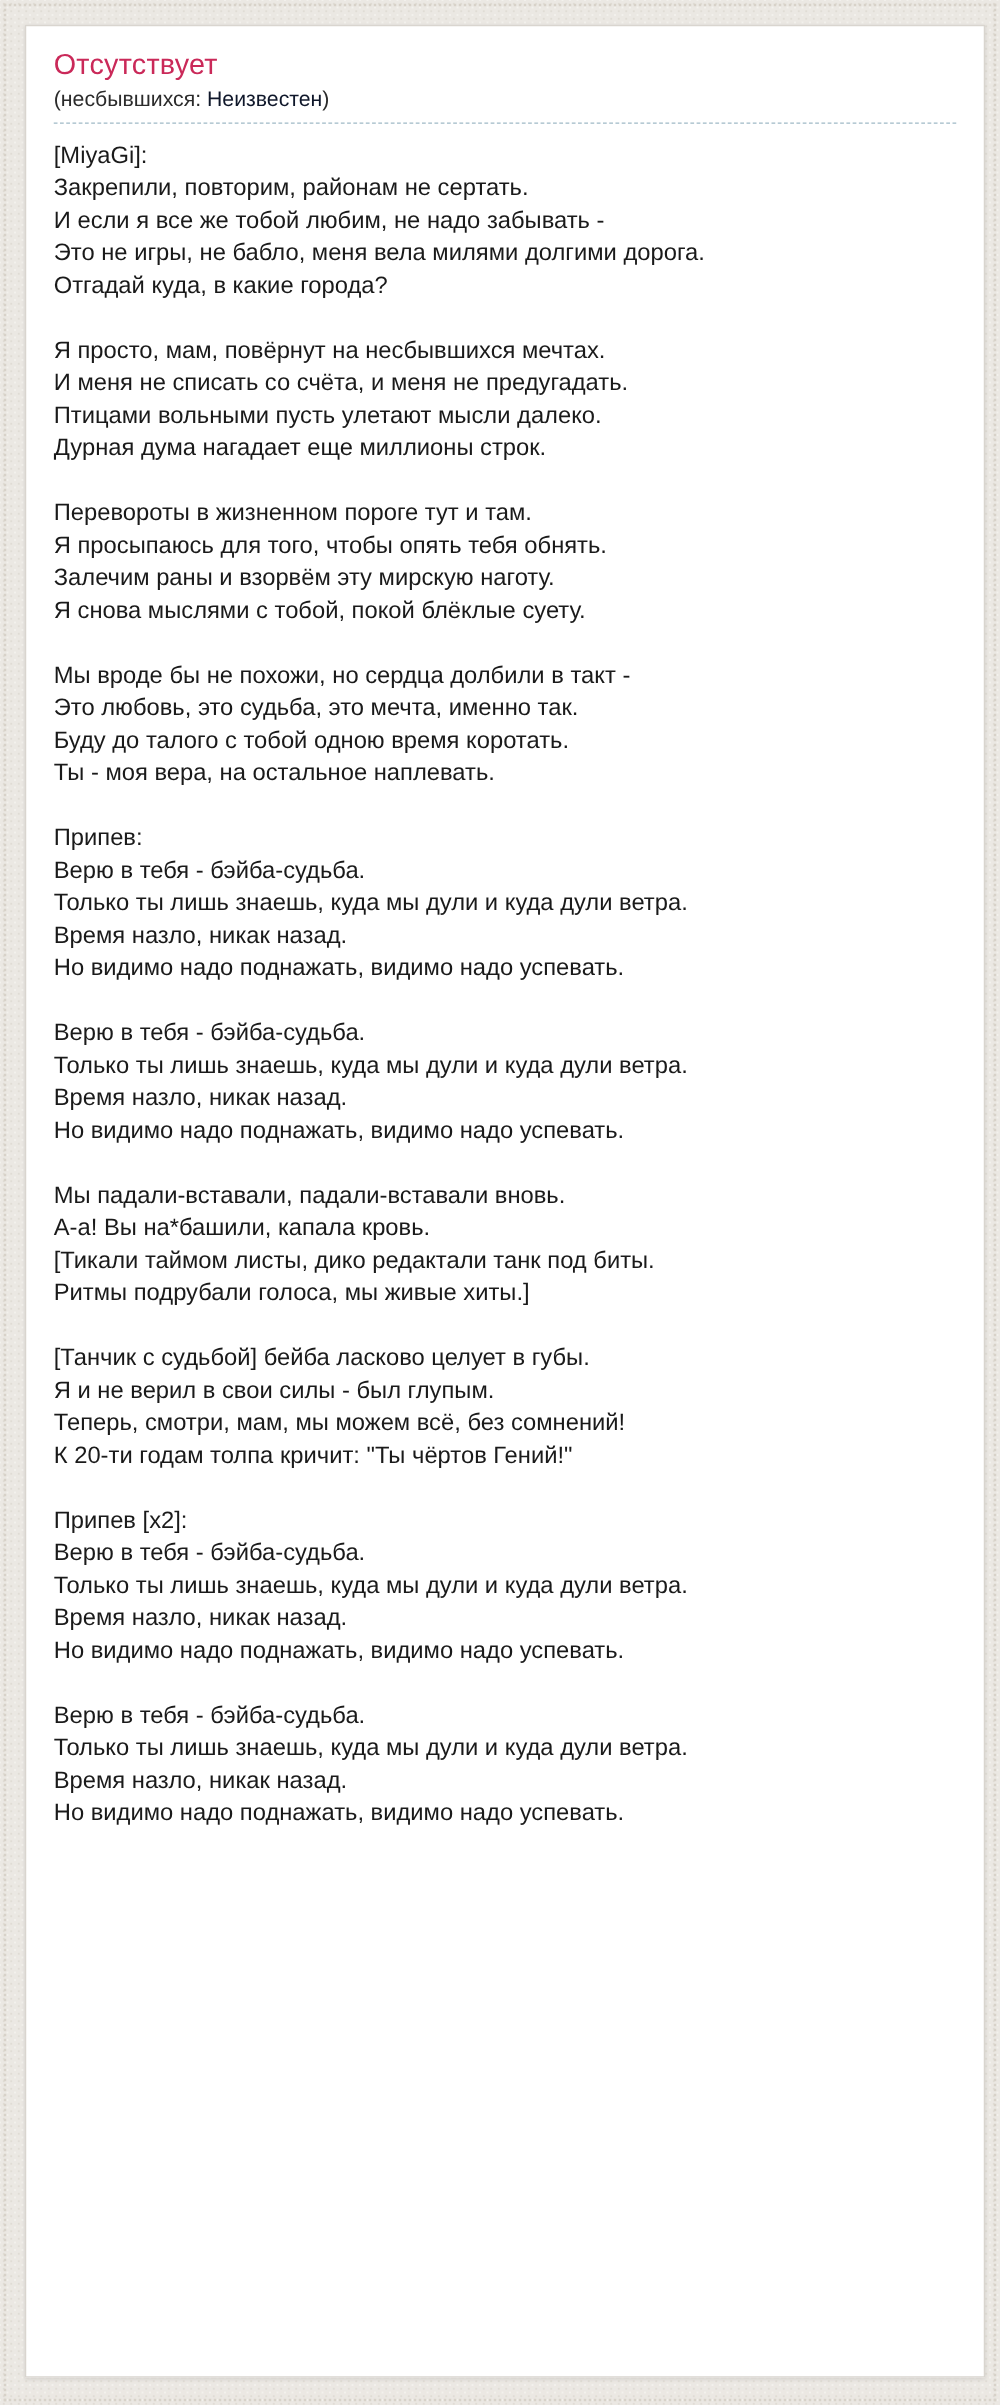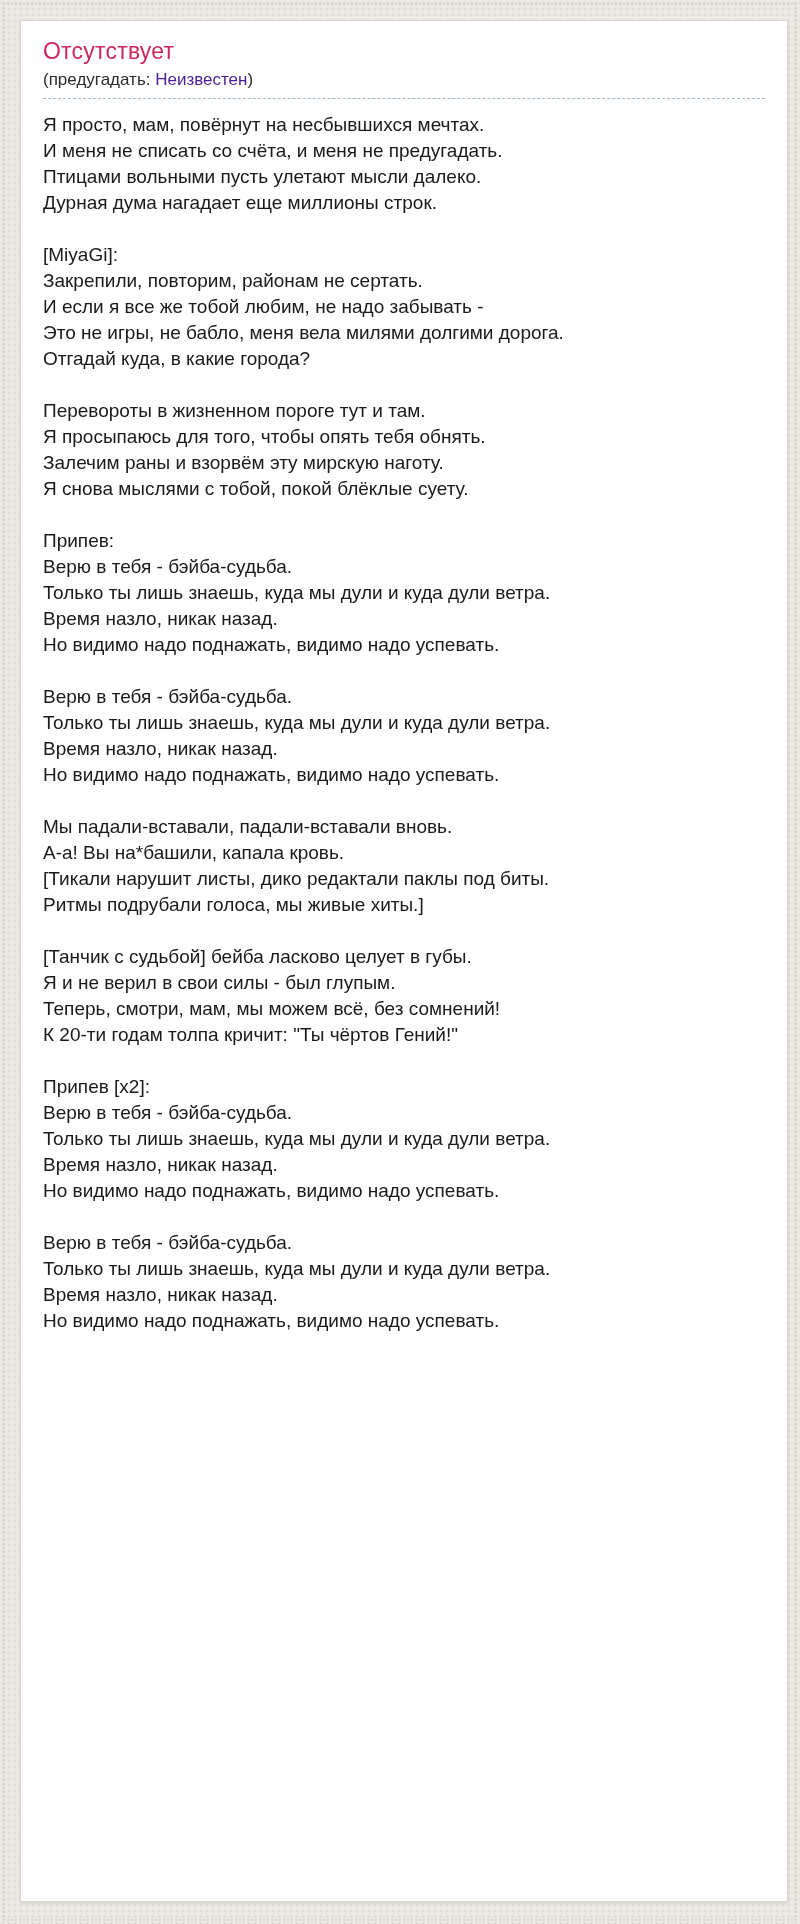--- a/index.html
+++ b/index.html
@@ -42,21 +42,21 @@
     color:#ca2959;
     letter-spacing:0.2px;
   }
   .artist-line {
     margin-top:3px;
     font-size:17px;
     line-height:22px;
     color:#2b2b2b;
   }
   .artist-link {
-    color:#4c1d95;
+    color:#0f172a;
     text-decoration:none;
     cursor:pointer;
   }
   .lyrics {
     padding-top:13px;
     font-size:19px;
     line-height:26px;
     color:#1a1a1a;
   }
   .stanza {
@@ -66,49 +66,53 @@
   .stanza:last-child { margin-bottom:0; }
 </style>
 </head>
 <body>
 
 <div class="page-border"></div>
 
 <div class="card">
   <div class="header">
     <h1 class="song-title">Отсутствует</h1>
-    <div class="artist-line"><span>(предугадать: </span><a class="artist-link">Неизвестен</a><span>)</span></div>
+    <div class="artist-line"><span>(несбывшихся: </span><a class="artist-link">Неизвестен</a><span>)</span></div>
   </div>
 
   <div class="lyrics" id="lyrics">
-      <p class="stanza">Я просто, мам, повёрнут на несбывшихся мечтах.
-И меня не списать со счёта, и меня не предугадать.
-Птицами вольными пусть улетают мысли далеко.
-Дурная дума нагадает еще миллионы строк.</p>
       <p class="stanza">[MiyaGi]:
 Закрепили, повторим, районам не сертать.
 И если я все же тобой любим, не надо забывать -
 Это не игры, не бабло, меня вела милями долгими дорога.
 Отгадай куда, в какие города?</p>
+      <p class="stanza">Я просто, мам, повёрнут на несбывшихся мечтах.
+И меня не списать со счёта, и меня не предугадать.
+Птицами вольными пусть улетают мысли далеко.
+Дурная дума нагадает еще миллионы строк.</p>
       <p class="stanza">Перевороты в жизненном пороге тут и там.
 Я просыпаюсь для того, чтобы опять тебя обнять.
 Залечим раны и взорвём эту мирскую наготу.
 Я снова мыслями с тобой, покой блёклые суету.</p>
+      <p class="stanza">Мы вроде бы не похожи, но сердца долбили в такт -
+Это любовь, это судьба, это мечта, именно так.
+Буду до талого с тобой одною время коротать.
+Ты - моя вера, на остальное наплевать.</p>
       <p class="stanza">Припев:
 Верю в тебя - бэйба-судьба.
 Только ты лишь знаешь, куда мы дули и куда дули ветра.
 Время назло, никак назад.
 Но видимо надо поднажать, видимо надо успевать.</p>
       <p class="stanza">Верю в тебя - бэйба-судьба.
 Только ты лишь знаешь, куда мы дули и куда дули ветра.
 Время назло, никак назад.
 Но видимо надо поднажать, видимо надо успевать.</p>
       <p class="stanza">Мы падали-вставали, падали-вставали вновь.
 А-а! Вы на*башили, капала кровь.
-[Тикали нарушит листы, дико редактали паклы под биты.
+[Тикали таймом листы, дико редактали танк под биты.
 Ритмы подрубали голоса, мы живые хиты.]</p>
       <p class="stanza">[Танчик с судьбой] бейба ласково целует в губы.
 Я и не верил в свои силы - был глупым.
 Теперь, смотри, мам, мы можем всё, без сомнений!
 К 20-ти годам толпа кричит: "Ты чёртов Гений!"</p>
       <p class="stanza">Припев [x2]:
 Верю в тебя - бэйба-судьба.
 Только ты лишь знаешь, куда мы дули и куда дули ветра.
 Время назло, никак назад.
 Но видимо надо поднажать, видимо надо успевать.</p>

